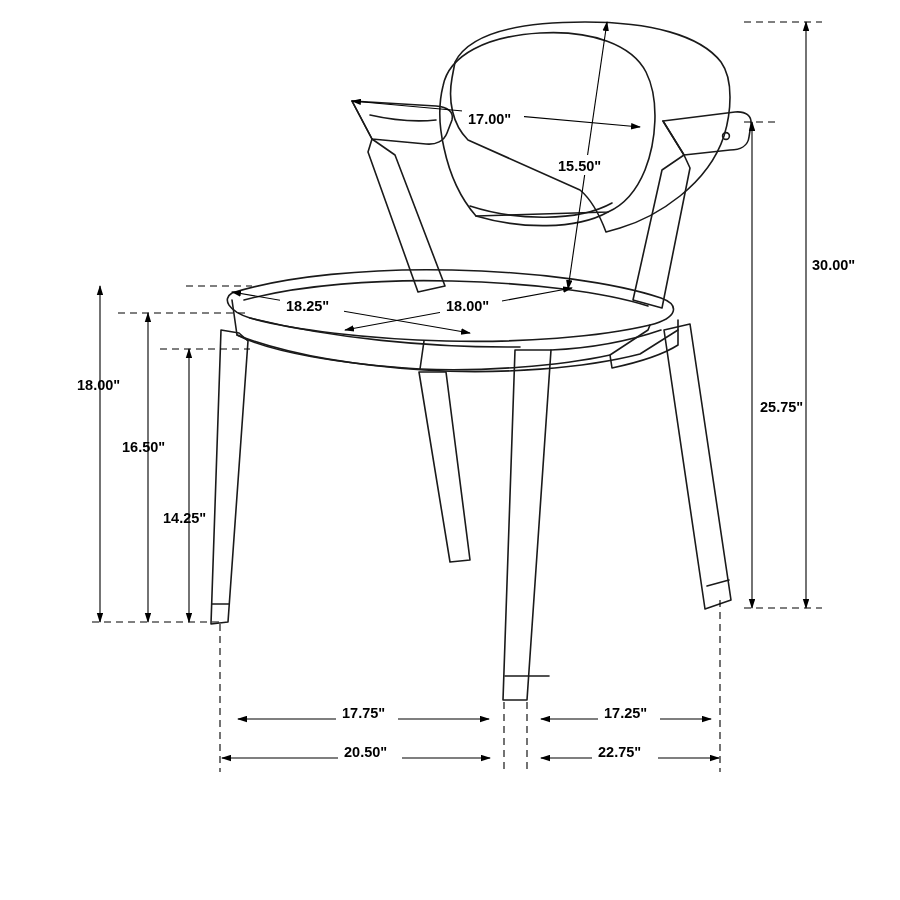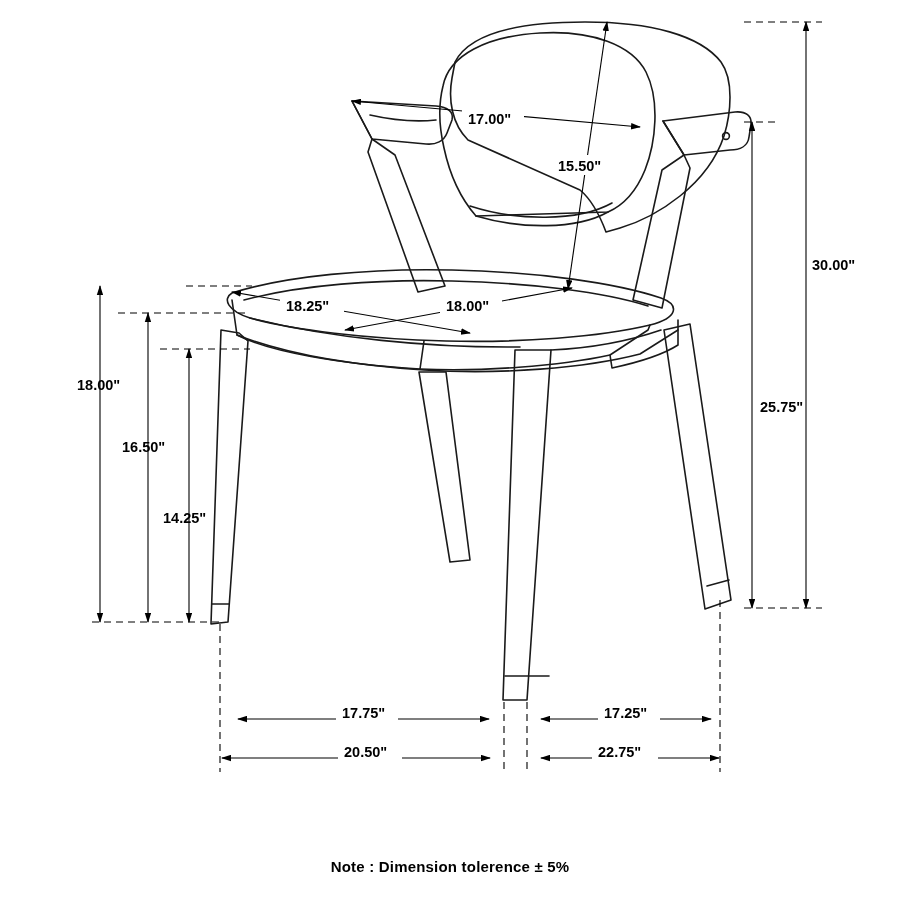--- a/index.html
+++ b/index.html
@@ -186,14 +186,13 @@
       <text class="dim" x="604" y="718" text-anchor="start">17.25"</text>
 
       <rect x="338" y="741" width="64" height="20" fill="#fff" stroke="none"></rect>
       <text class="dim" x="344" y="757" text-anchor="start">20.50"</text>
 
       <rect x="592" y="741" width="66" height="20" fill="#fff" stroke="none"></rect>
       <text class="dim" x="598" y="757" text-anchor="start">22.75"</text>
     </g>
   </svg>
 
-  <div class="note">Note : Dimension tolerence ± 5%</div>
 </div>
 
 </body></html>

